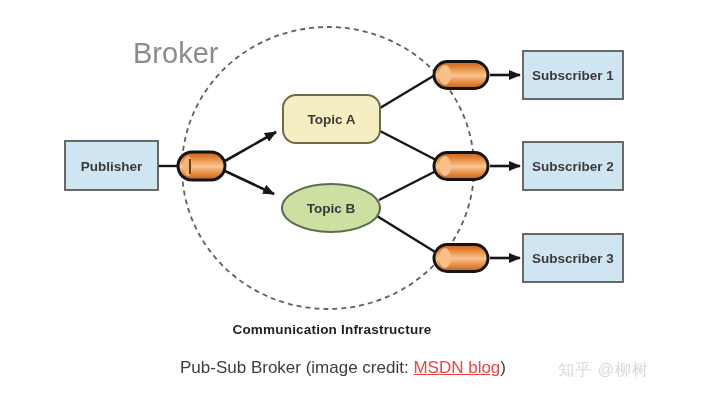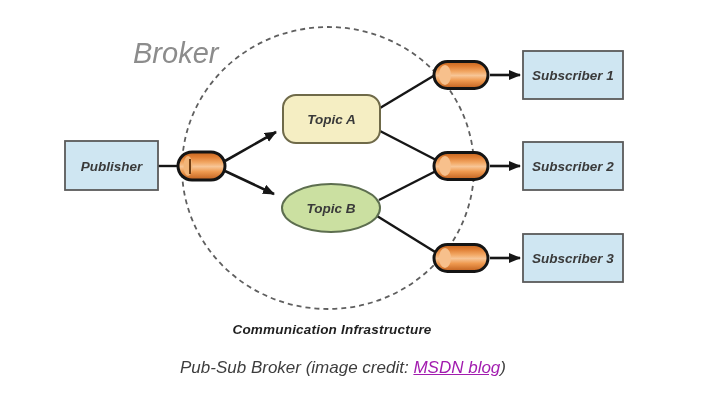--- a/index.html
+++ b/index.html
@@ -3,21 +3,20 @@
 <meta charset="utf-8">
 <style>
   html, body { margin: 0; padding: 0; background: #ffffff; }
   .page {
     position: relative;
     width: 663px;
     height: 400px;
     background: #ffffff;
     overflow: hidden;
     font-family: "Liberation Sans", sans-serif;
-    font-style: italic;
   }
   svg text {
     font-family: "Liberation Sans", sans-serif;
   }
   .node-label {
     font-size: 13.5px;
     font-weight: bold;
     fill: #3a3a3a;
   }
   .broker-label {
@@ -33,21 +32,21 @@
   .caption {
     position: absolute;
     top: 358px;
     left: 343px;
     transform: translateX(-50%);
     white-space: nowrap;
     font-size: 17px;
     color: #3d3d3d;
   }
   .caption-link {
-    color: #a21caf;
+    color: #ef4444;
     text-decoration: underline;
     cursor: pointer;
   }
   .watermark {
     position: absolute;
     top: 360px;
     right: 14px;
     font-size: 16px;
     color: #d8d8d8;
     letter-spacing: 1px;
@@ -131,14 +130,15 @@
 
     <text class="infra-label" x="332" y="334" text-anchor="middle">Communication Infrastructure</text>
   </svg>
 
   
   <div class="caption">
     <span>Pub-Sub Broker (image credit: </span><a class="caption-link">MSDN blog</a><span>)</span>
   </div>
 
   
+  <div class="watermark">知乎 @柳树</div>
 
 </div>
 
 </body></html>

